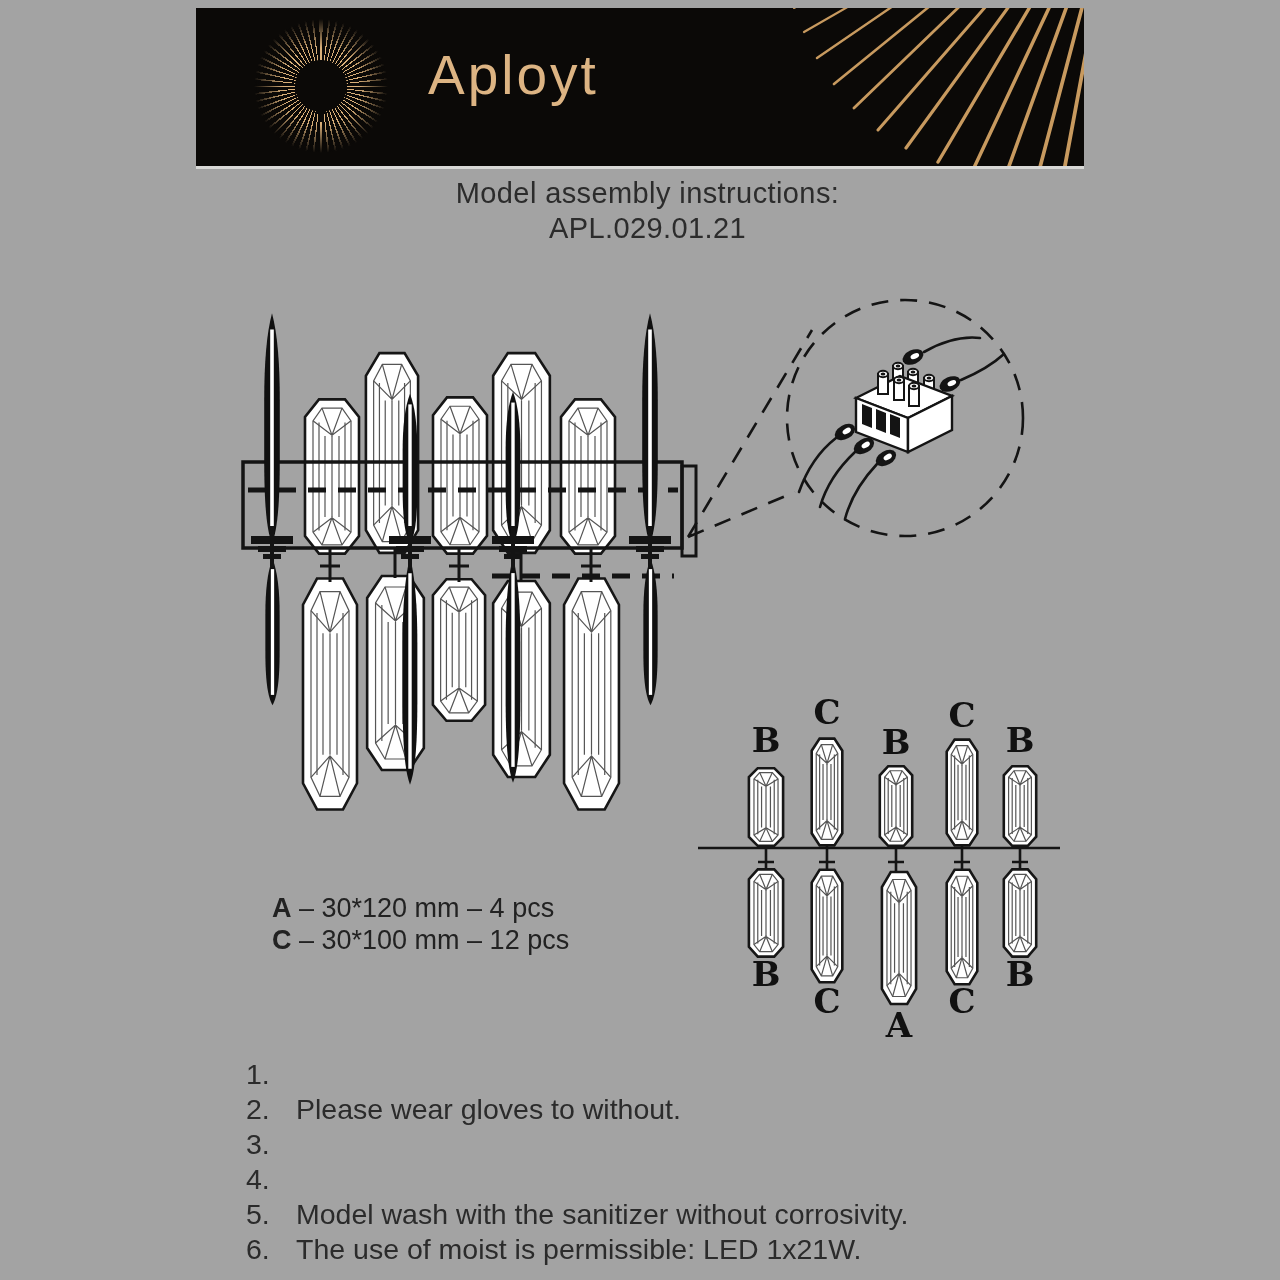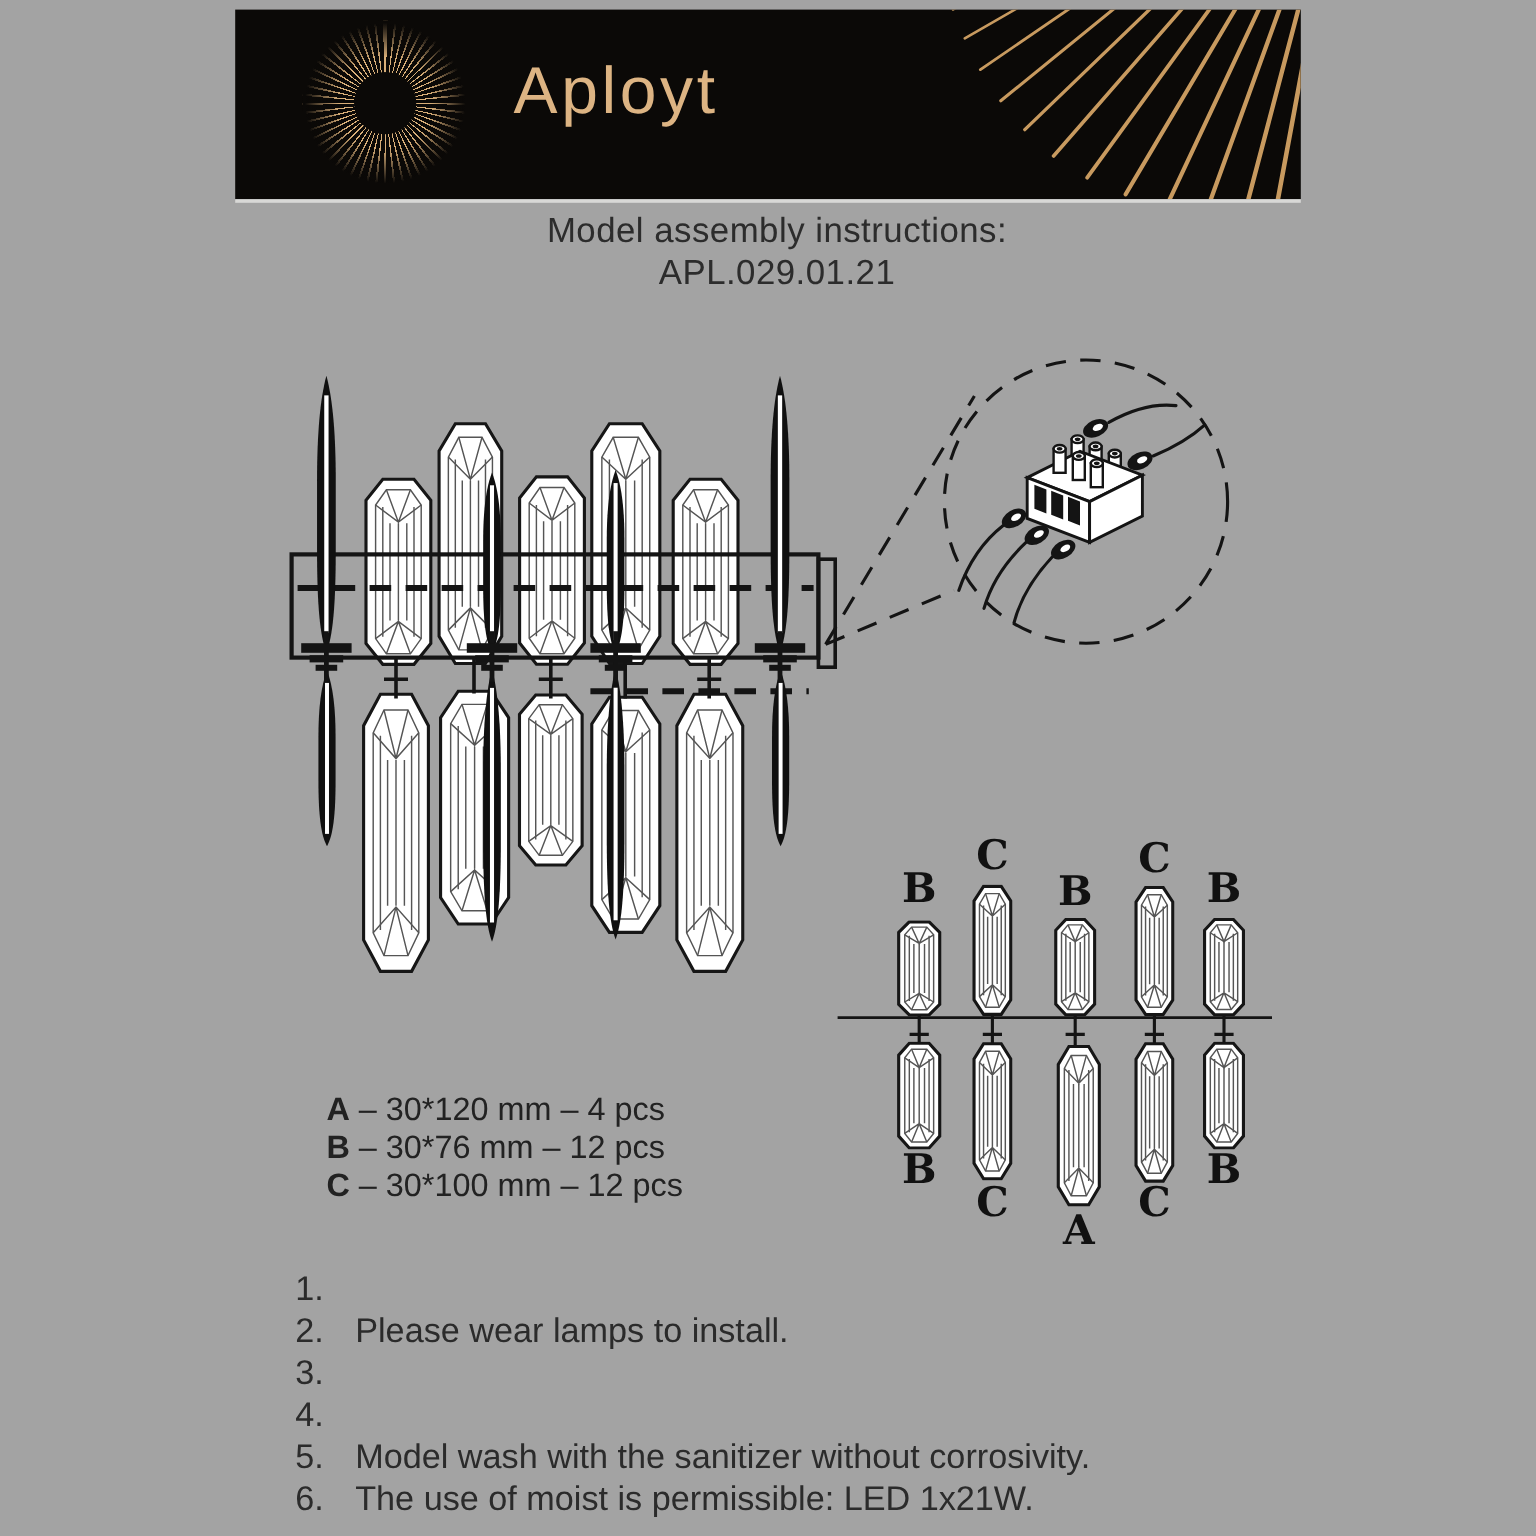--- a/index.html
+++ b/index.html
@@ -37,21 +37,21 @@
   .slotp{fill:#141414;}
   .screw rect,.screw ellipse{fill:#ffffff;stroke:#141414;stroke-width:2px;}
   .screw .slot{fill:#141414;stroke:none;}
   .wire{fill:none;stroke:#141414;stroke-width:2.6px;stroke-linecap:round;}
   .ringo{fill:#141414;}
   .ringi{fill:#ffffff;}
   .lbl{font-family:"DejaVu Serif",serif;font-weight:700;font-size:34px;fill:#111111;}
 
   
   .legend{position:absolute;left:272px;top:892px;font-size:27px;line-height:32px;color:#222222;
-          white-space:nowrap;margin-top:16px;}
+          white-space:nowrap;}
   .legend b{font-weight:700;}
 
   
   .instructions{position:absolute;left:246px;top:1058px;font-size:28.5px;color:#2b2b2b;
                 white-space:nowrap;}
   .instructions .row{display:flex;height:29px;margin-bottom:6px;align-items:baseline;}
   .instructions .num{width:50px;flex:0 0 50px;}
 </style>
 </head>
 <body>
@@ -249,31 +249,30 @@
       <text class="lbl" x="766" y="986" text-anchor="middle">B</text>
       <text class="lbl" x="827" y="1013" text-anchor="middle">C</text>
       <text class="lbl" x="899" y="1037" text-anchor="middle">A</text>
       <text class="lbl" x="962" y="1013" text-anchor="middle">C</text>
       <text class="lbl" x="1020" y="986" text-anchor="middle">B</text>
     </g>
   </svg>
 
   <div class="legend">
     <div><b>A</b><span> – 30*120 mm – 4 pcs</span></div>
-    <div><b>B</b><span> – 30*76 mm – 12 pcs</span></div>
     <div><b>C</b><span> – 30*100 mm – 12 pcs</span></div>
   </div>
 
   <div class="instructions">
     <div class="row">
       <span class="num">1.</span>
     </div>
     <div class="row">
       <span class="num">2.</span>
-      <span class="txt">Please wear lamps to install.</span>
+      <span class="txt">Please wear gloves to without.</span>
     </div>
     <div class="row">
       <span class="num">3.</span>
     </div>
     <div class="row">
       <span class="num">4.</span>
     </div>
     <div class="row">
       <span class="num">5.</span>
       <span class="txt">Model wash with the sanitizer without corrosivity.</span>

